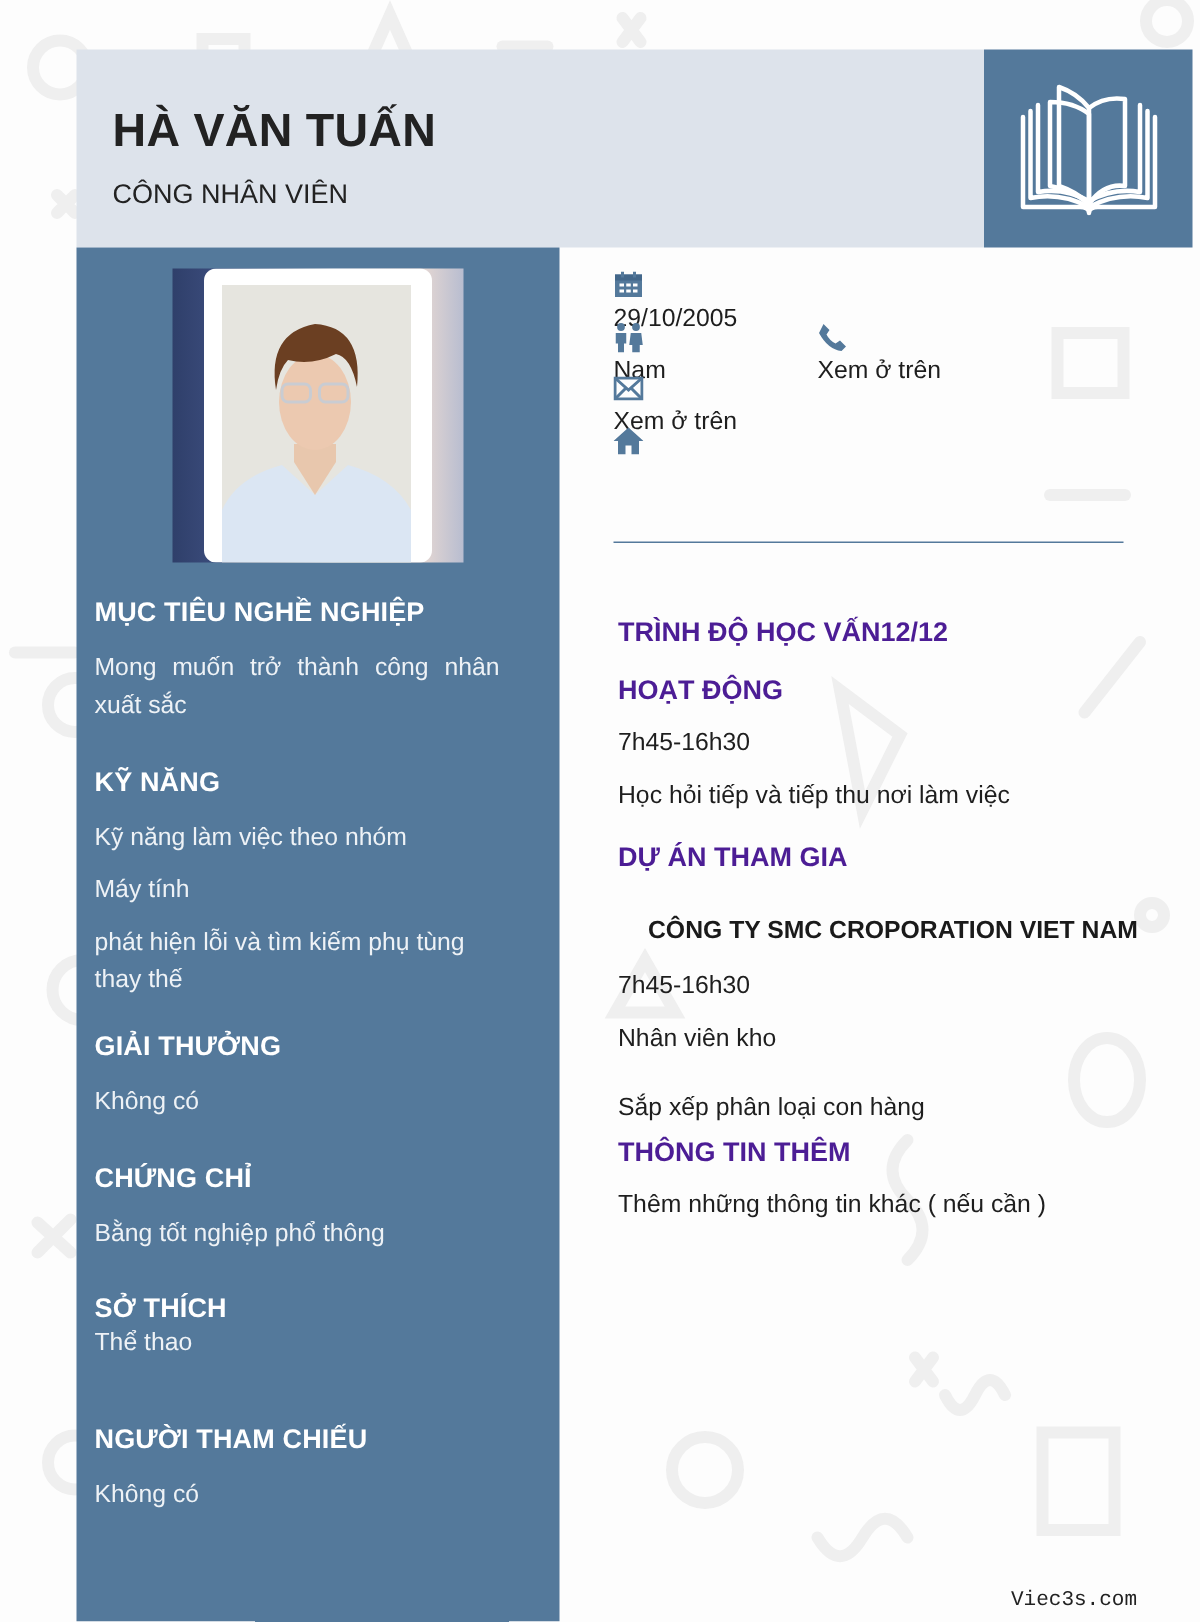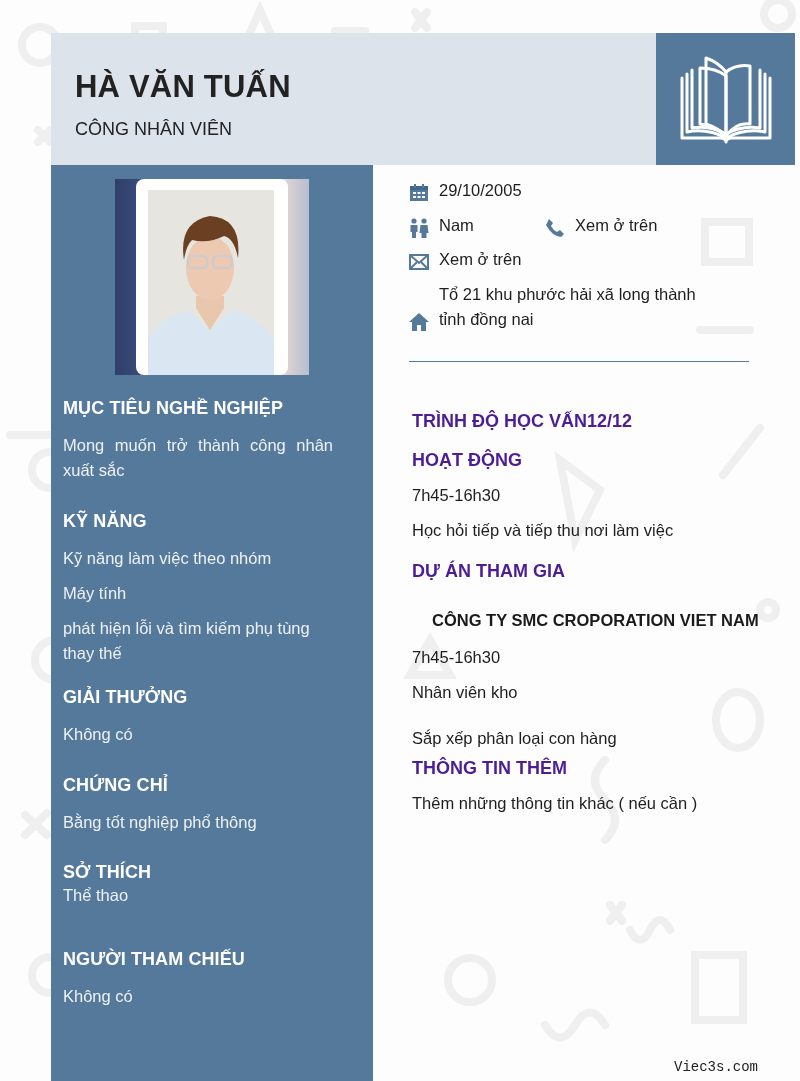--- a/index.html
+++ b/index.html
@@ -44,21 +44,21 @@
     position: absolute; left: 21px; top: 0; width: 152px; height: 196px;
     background: #fff; border-radius: 8px;
   }
   .photo .portrait {
     position: absolute; left: 33px; top: 11px; width: 126px; height: 185px;
     background: #e6e5df; overflow: hidden;
   }
   .sb-section { position: absolute; left: 12px; width: 270px; }
   .sb-heading { font-size: 18px; font-weight: 700; color: #fff; letter-spacing: 0.1px; }
   .sb-text { font-size: 16.5px; line-height: 25px; color: #eef2f6; }
-  .info-row { position: absolute; display: flex; align-items: flex-end; font-size: 16.5px; color: #1e1e1e; line-height: 25px; }
+  .info-row { position: absolute; display: flex; align-items: flex-start; font-size: 16.5px; color: #1e1e1e; line-height: 25px; flex-direction: column; }
   .info-row .ic { width: 20px; height: 20px; margin-right: 10px; margin-top: 2px; display: inline-flex; align-items: center; justify-content: center; }
   .divider { position: absolute; left: 409px; top: 361px; width: 340px; height: 1px; background: #54799b; }
   .m-heading { position: absolute; left: 412px; font-size: 18px; font-weight: 700; color: #4c1d95; }
   .m-text { position: absolute; left: 412px; font-size: 16.5px; color: #1e1e1e; }
   .m-bold { position: absolute; left: 412px; font-size: 16.5px; font-weight: 700; color: #1a1a1a; margin-left: 20px; }
   .watermark { position: absolute; left: 674px; top: 1059px; font-family: "Liberation Mono", "DejaVu Sans Mono", monospace; font-size: 14px; color: #222; }
 </style>
 </head>
 <body>
 
@@ -210,24 +210,20 @@
     </span>
     <span>Xem ở trên</span>
   </div>
 
   <div class="info-row" style="left:409px;top:282px;">
     <span class="ic">
       <svg width="20" height="18" viewBox="0 0 20 18" fill="#54799b">
           <path d="M10 0 l10 9 h-3 v9 h-5 v-6 h-4 v6 h-5 v-9 h-3 z"></path>
         </svg>
     </span>
-    <span>
-      <span style="display:block;">Tổ 21 khu phước hải xã long thành</span>
-      <span style="display:block;">tỉnh đồng nai</span>
-    </span>
   </div>
 
   <div class="divider"></div>
 
   <div class="m-heading" style="top:411px;">TRÌNH ĐỘ HỌC VẤN12/12</div>
 
   <div class="m-heading" style="top:450px;">HOẠT ĐỘNG</div>
   <div class="m-text" style="top:486px;">7h45-16h30</div>
   <div class="m-text" style="top:521px;">Học hỏi tiếp và tiếp thu nơi làm việc</div>
 

